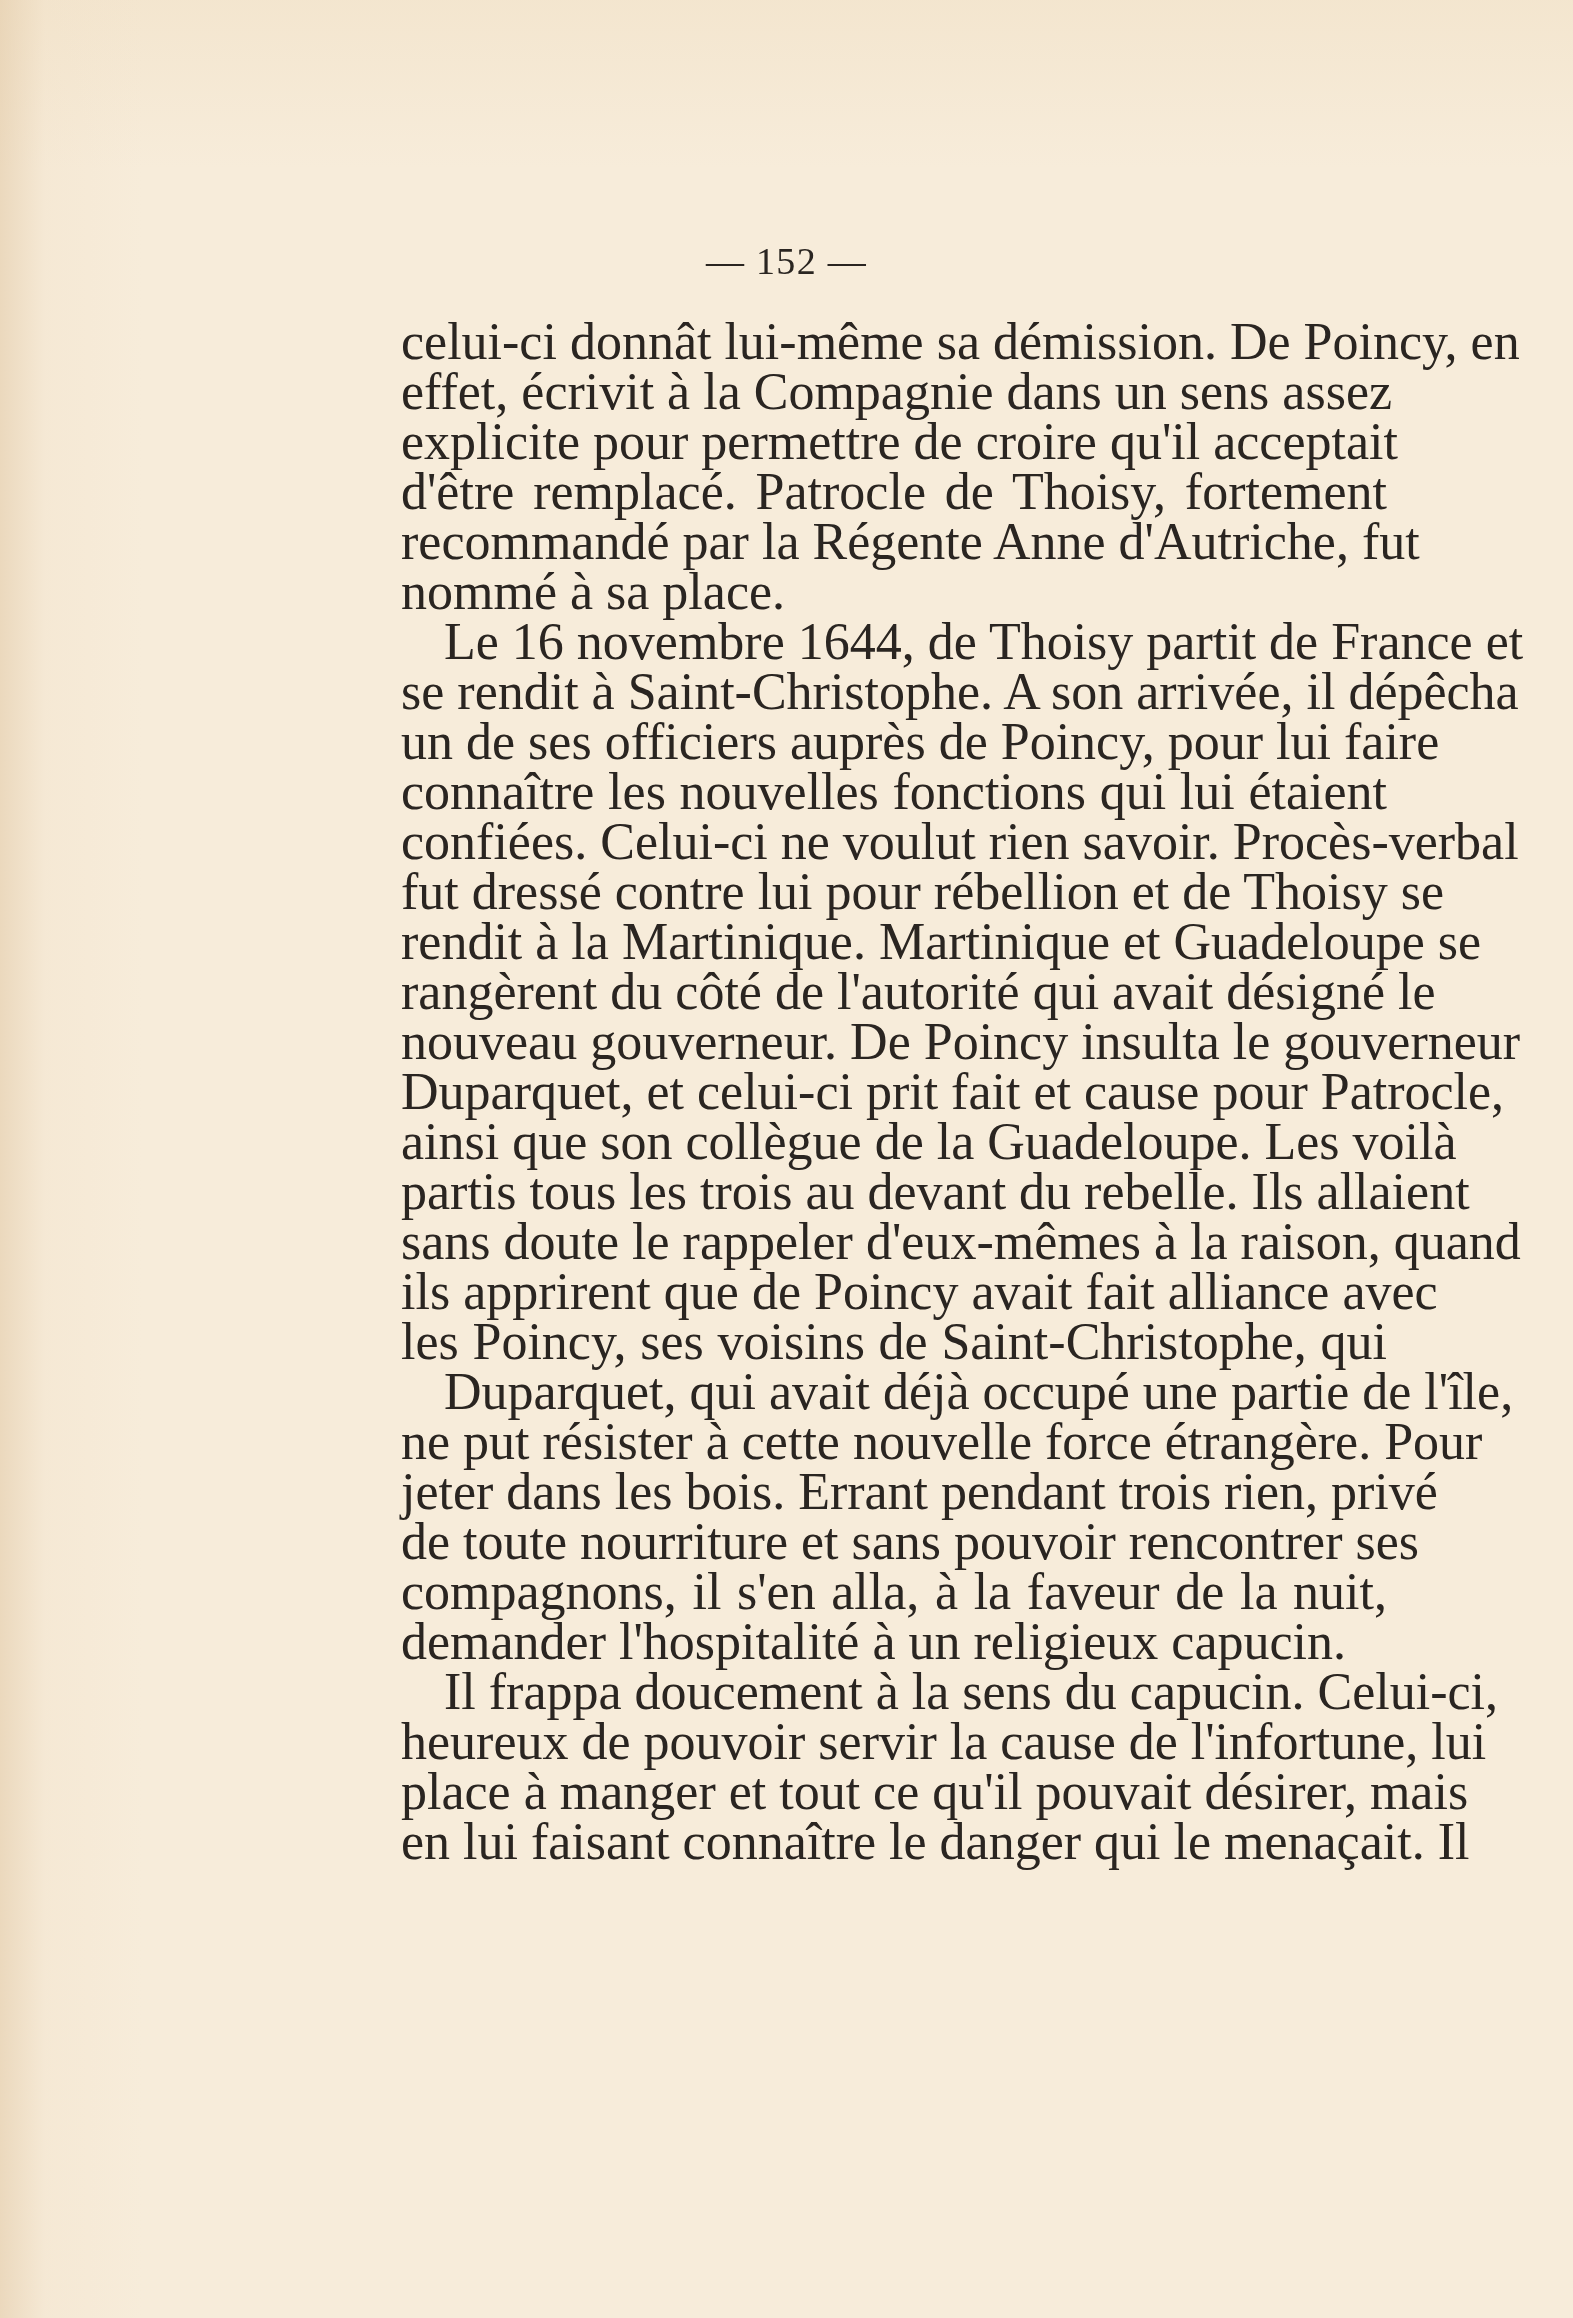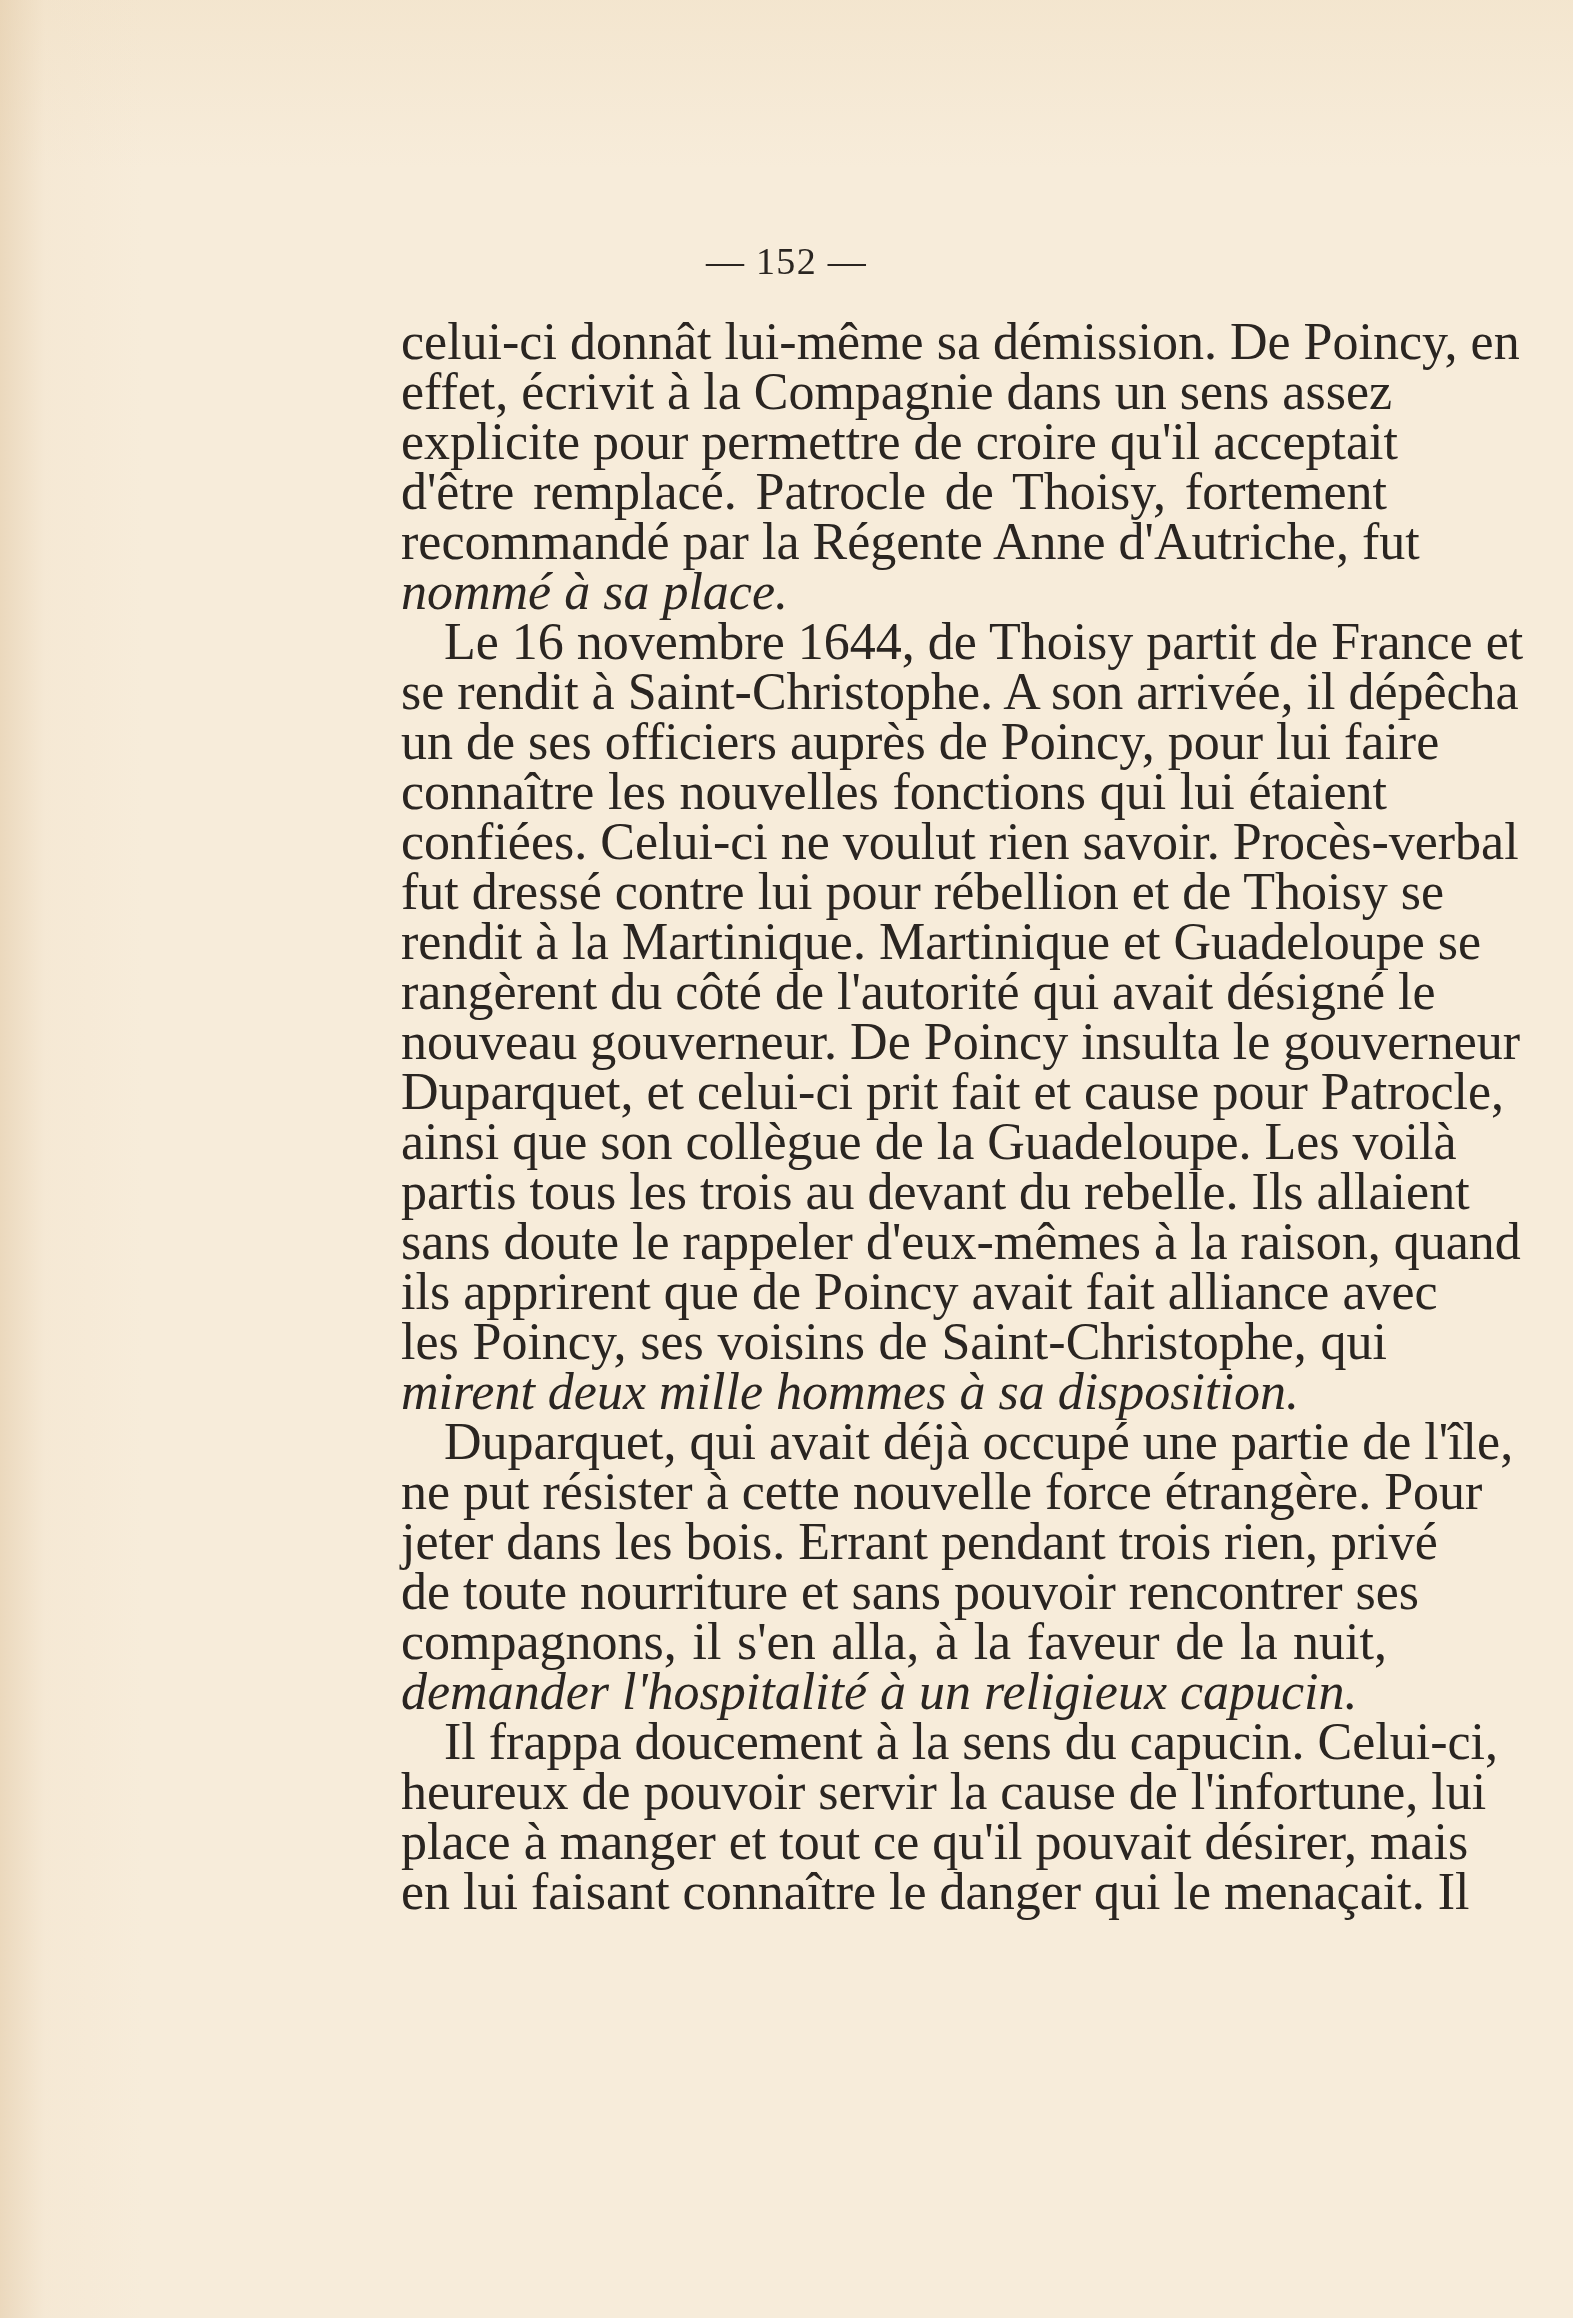--- a/index.html
+++ b/index.html
@@ -45,21 +45,20 @@
     }
     .line {
       display: block;
       text-align: justify;
       text-align-last: justify;
       white-space: nowrap;
       height: 50px;
     }
     .line.last {
       text-align-last: left;
-      font-style: italic;
     }
     .line.indent {
       padding-left: 43px;
     }
   </style>
 </head>
 <body>
 
 <div class="page">
   <div class="folio">— 152 —</div>
@@ -81,21 +80,20 @@
         <span class="line">fut dressé contre lui pour rébellion et de Thoisy se</span>
         <span class="line">rendit à la Martinique. Martinique et Guadeloupe se</span>
         <span class="line">rangèrent du côté de l'autorité qui avait désigné le</span>
         <span class="line">nouveau gouverneur. De Poincy insulta le gouverneur</span>
         <span class="line">Duparquet, et celui-ci prit fait et cause pour Patrocle,</span>
         <span class="line">ainsi que son collègue de la Guadeloupe. Les voilà</span>
         <span class="line">partis tous les trois au devant du rebelle. Ils allaient</span>
         <span class="line">sans doute le rappeler d'eux-mêmes à la raison, quand</span>
         <span class="line">ils apprirent que de Poincy avait fait alliance avec</span>
         <span class="line">les Poincy, ses voisins de Saint-Christophe, qui</span>
-        <span class="line last">mirent deux mille hommes à sa disposition.</span>
       </div>
       <div>
         <span class="line indent">Duparquet, qui avait déjà occupé une partie de l'île,</span>
         <span class="line">ne put résister à cette nouvelle force étrangère. Pour</span>
         <span class="line">jeter dans les bois. Errant pendant trois rien, privé</span>
         <span class="line">de toute nourriture et sans pouvoir rencontrer ses</span>
         <span class="line">compagnons, il s'en alla, à la faveur de la nuit,</span>
         <span class="line last">demander l'hospitalité à un religieux capucin.</span>
       </div>
       <div>

